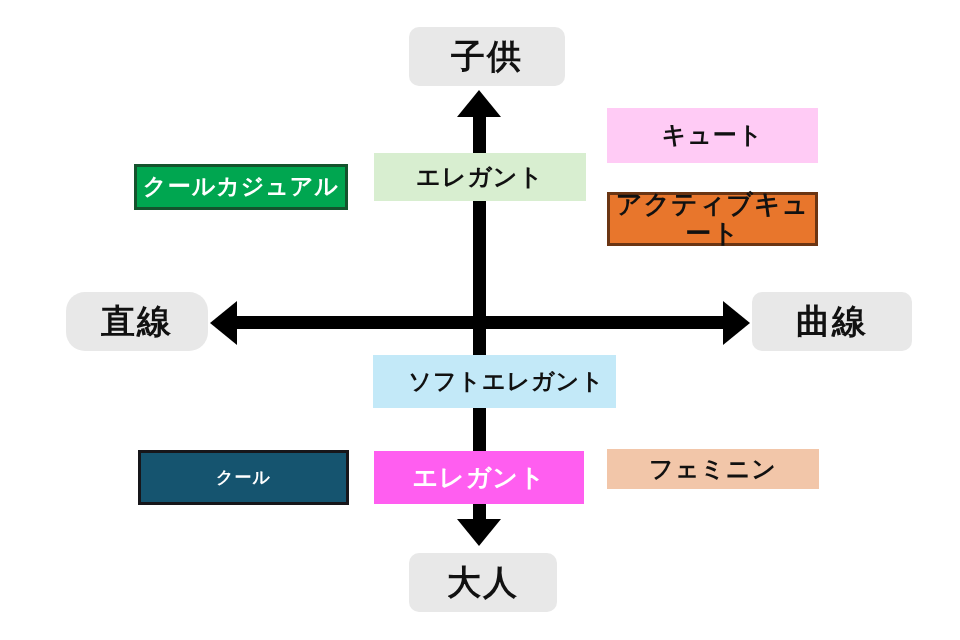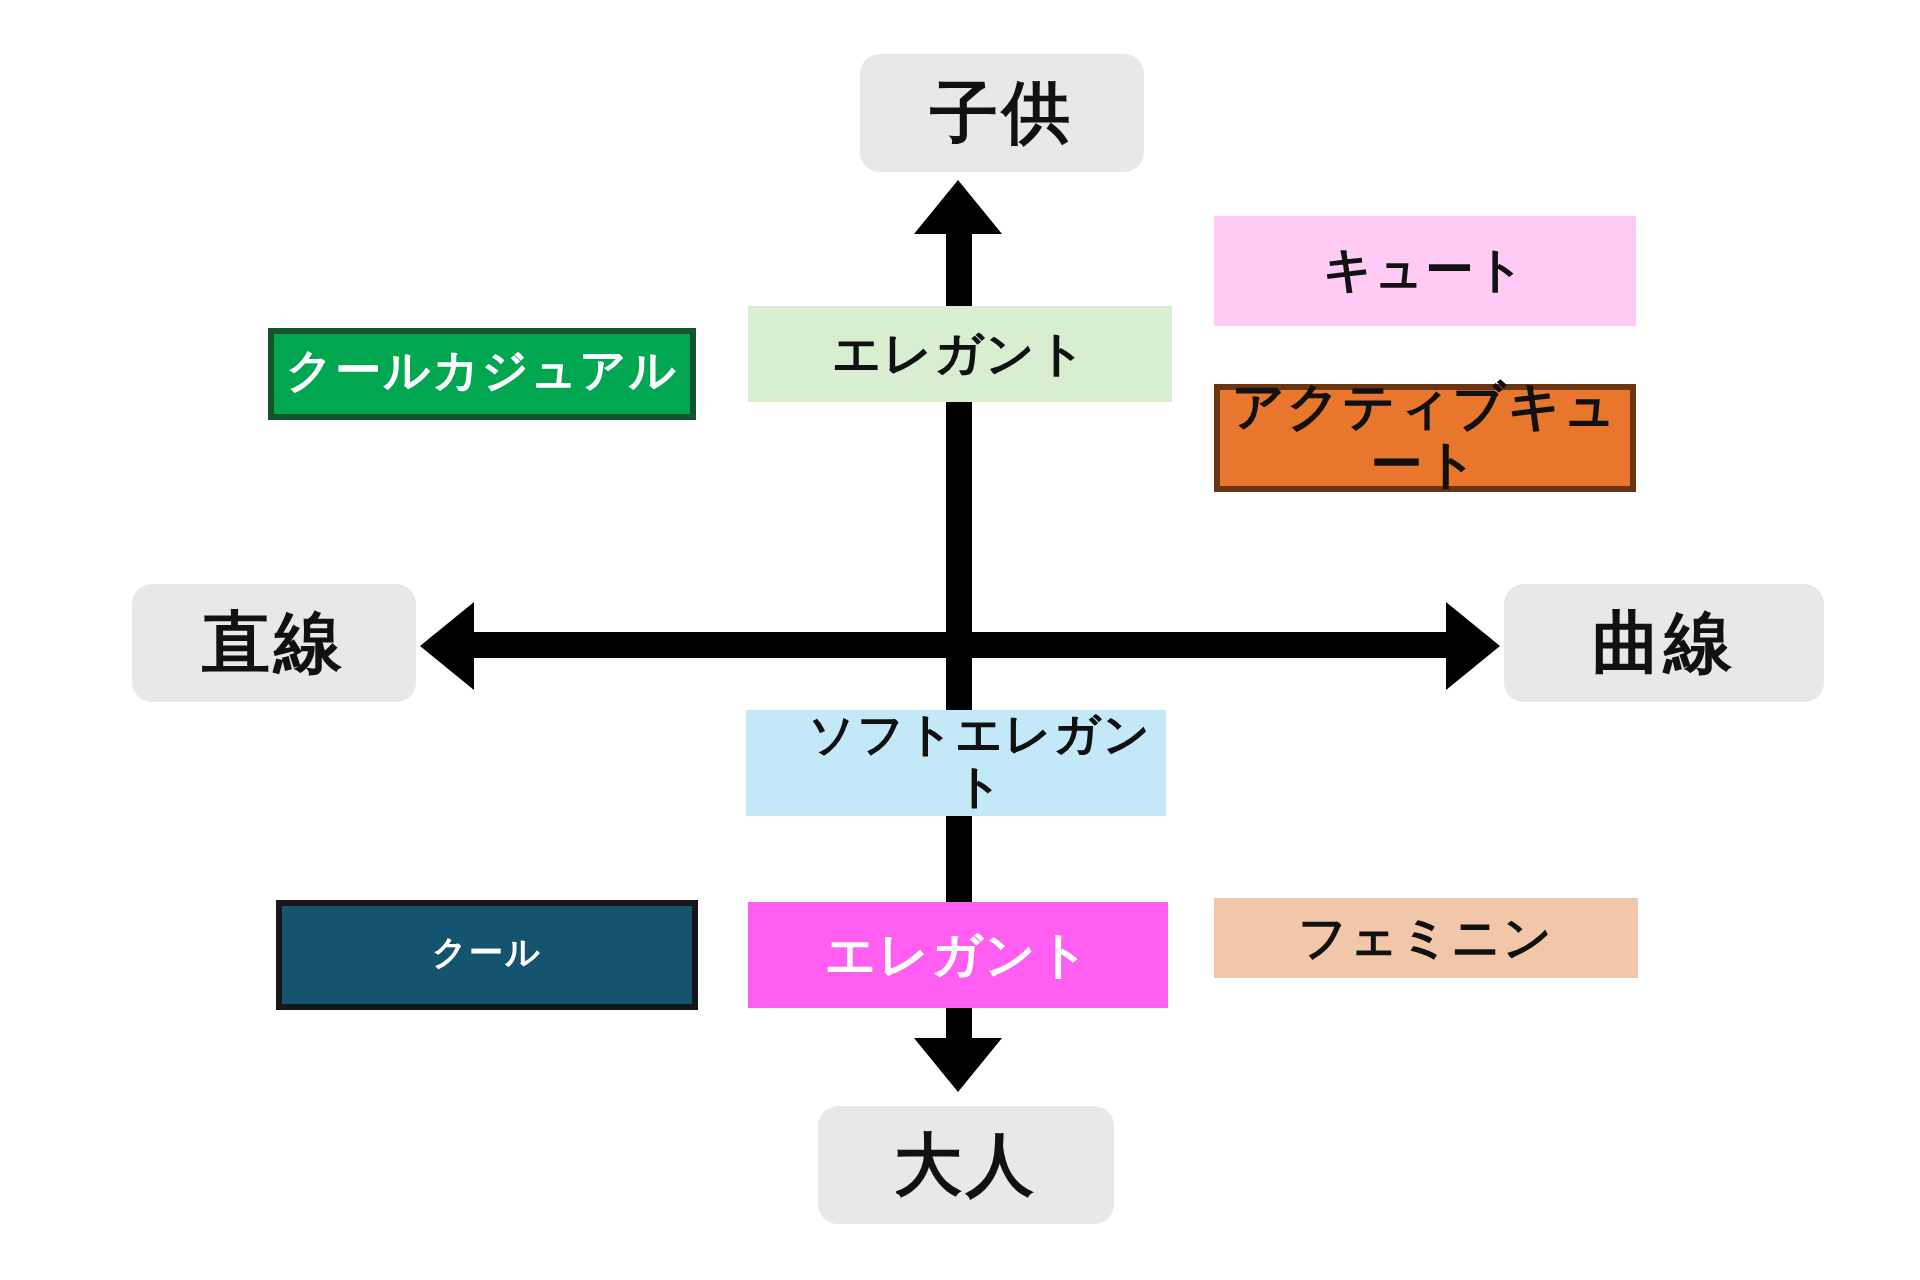--- a/index.html
+++ b/index.html
@@ -25,23 +25,23 @@
     border-radius: 10px;
     color: #111111;
     font-weight: bold;
     display: flex;
     align-items: center;
     justify-content: center;
     letter-spacing: 2px;
     box-sizing: border-box;
   }
 
-  #pill-top    { left: 409px; top: 27px;  width: 142px; height: 59px;  font-size: 34px; margin-left: 21px; }
+  #pill-top    { left: 409px; top: 27px;  width: 156px; height: 59px;  font-size: 34px; }
   #pill-bottom { left: 409px; top: 553px; width: 148px; height: 59px;  font-size: 34px; }
-  #pill-left   { left: 66px;  top: 292px; width: 142px; height: 59px;  font-size: 34px; }
+  #pill-left   { left: 66px;  top: 292px; width: 142px; height: 59px;  font-size: 34px; border-radius: 19px; }
   #pill-right  { left: 752px; top: 292px; width: 160px; height: 59px;  font-size: 34px; }
 
   
   .axis-v-shaft {
     position: absolute;
     left: 473px;
     top: 108px;
     width: 13px;
     height: 418px;
     background: #000000;
@@ -109,21 +109,21 @@
   #box-cute {
     left: 607px; top: 108px; width: 211px; height: 55px;
     background: #ffcbf5; color: #111111; font-size: 24px;
   }
   #box-active-cute {
     left: 607px; top: 192px; width: 211px; height: 54px;
     background: #e8762c; border: 3px solid #6b3513; color: #111111;
     font-size: 26px;
   }
   #box-soft-elegant {
-    left: 373px; top: 355px; width: 210px; height: 53px;
+    left: 373px; top: 355px; width: 243px; height: 53px;
     background: #c3e9f8; color: #111111; font-size: 23px; padding-left: 24px;
   }
   #box-cool {
     left: 138px; top: 450px; width: 211px; height: 55px;
     background: #15546f; border: 3px solid #17161a; color: #ffffff;
     font-size: 17px;
   }
   #box-elegant {
     left: 374px; top: 451px; width: 210px; height: 53px;
     background: #ff5ef0; color: #ffffff; font-size: 25px;

